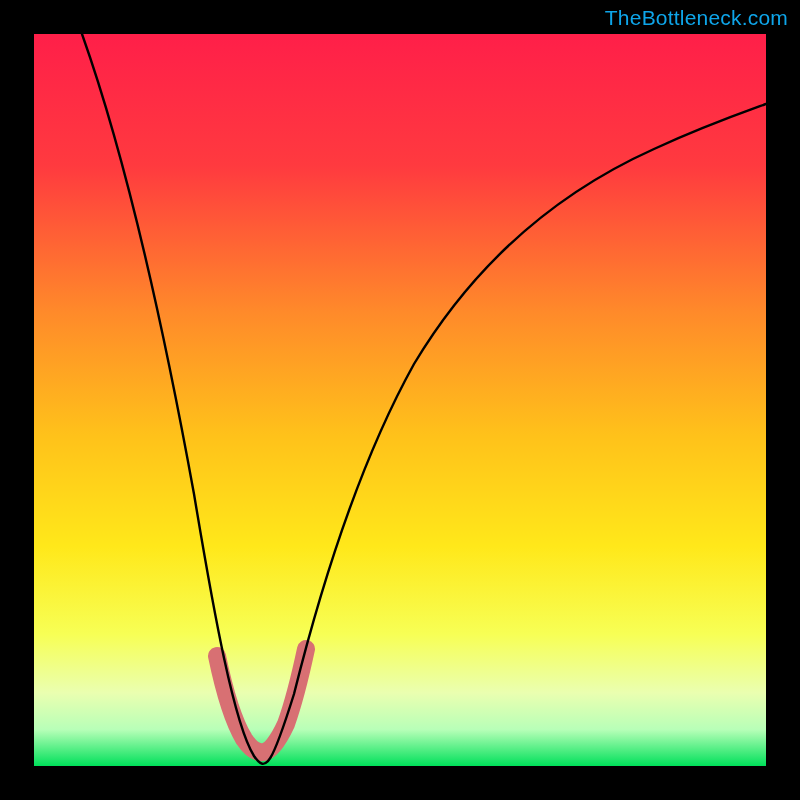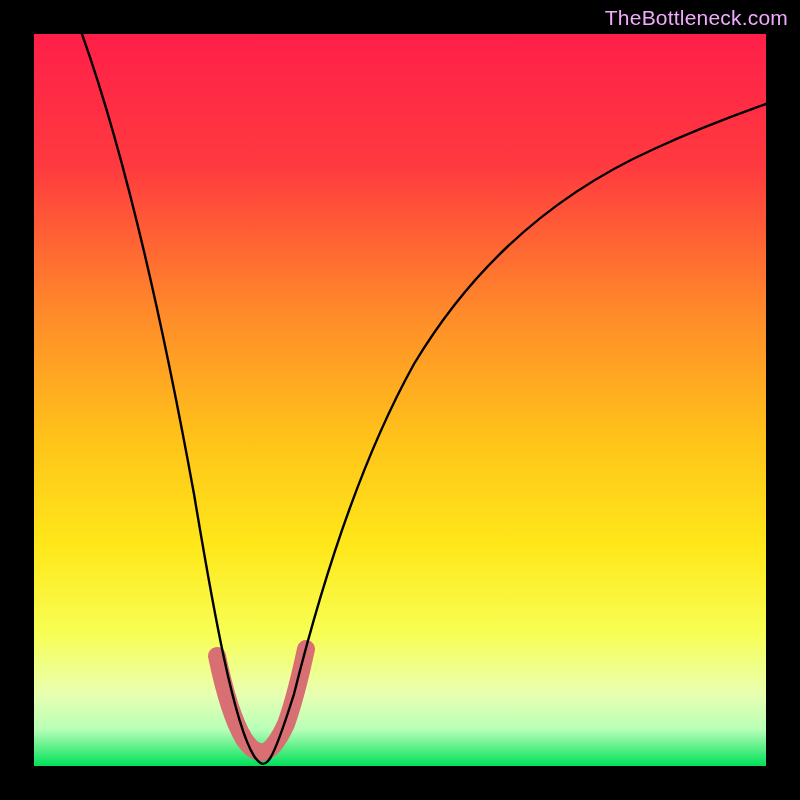--- a/index.html
+++ b/index.html
@@ -31,21 +31,21 @@
   .curve-svg {
     position: absolute;
     inset: 0;
     width: 100%;
     height: 100%;
   }
   .watermark {
     position: absolute;
     top: 6px;
     right: 12px;
-    color: #f0abfc;
+    color: #0ea5e9;
     font-size: 21px;
     letter-spacing: 0.2px;
     font-weight: 400;
   }
 </style>
 </head>
 <body>
 
 <div class="frame">
 

